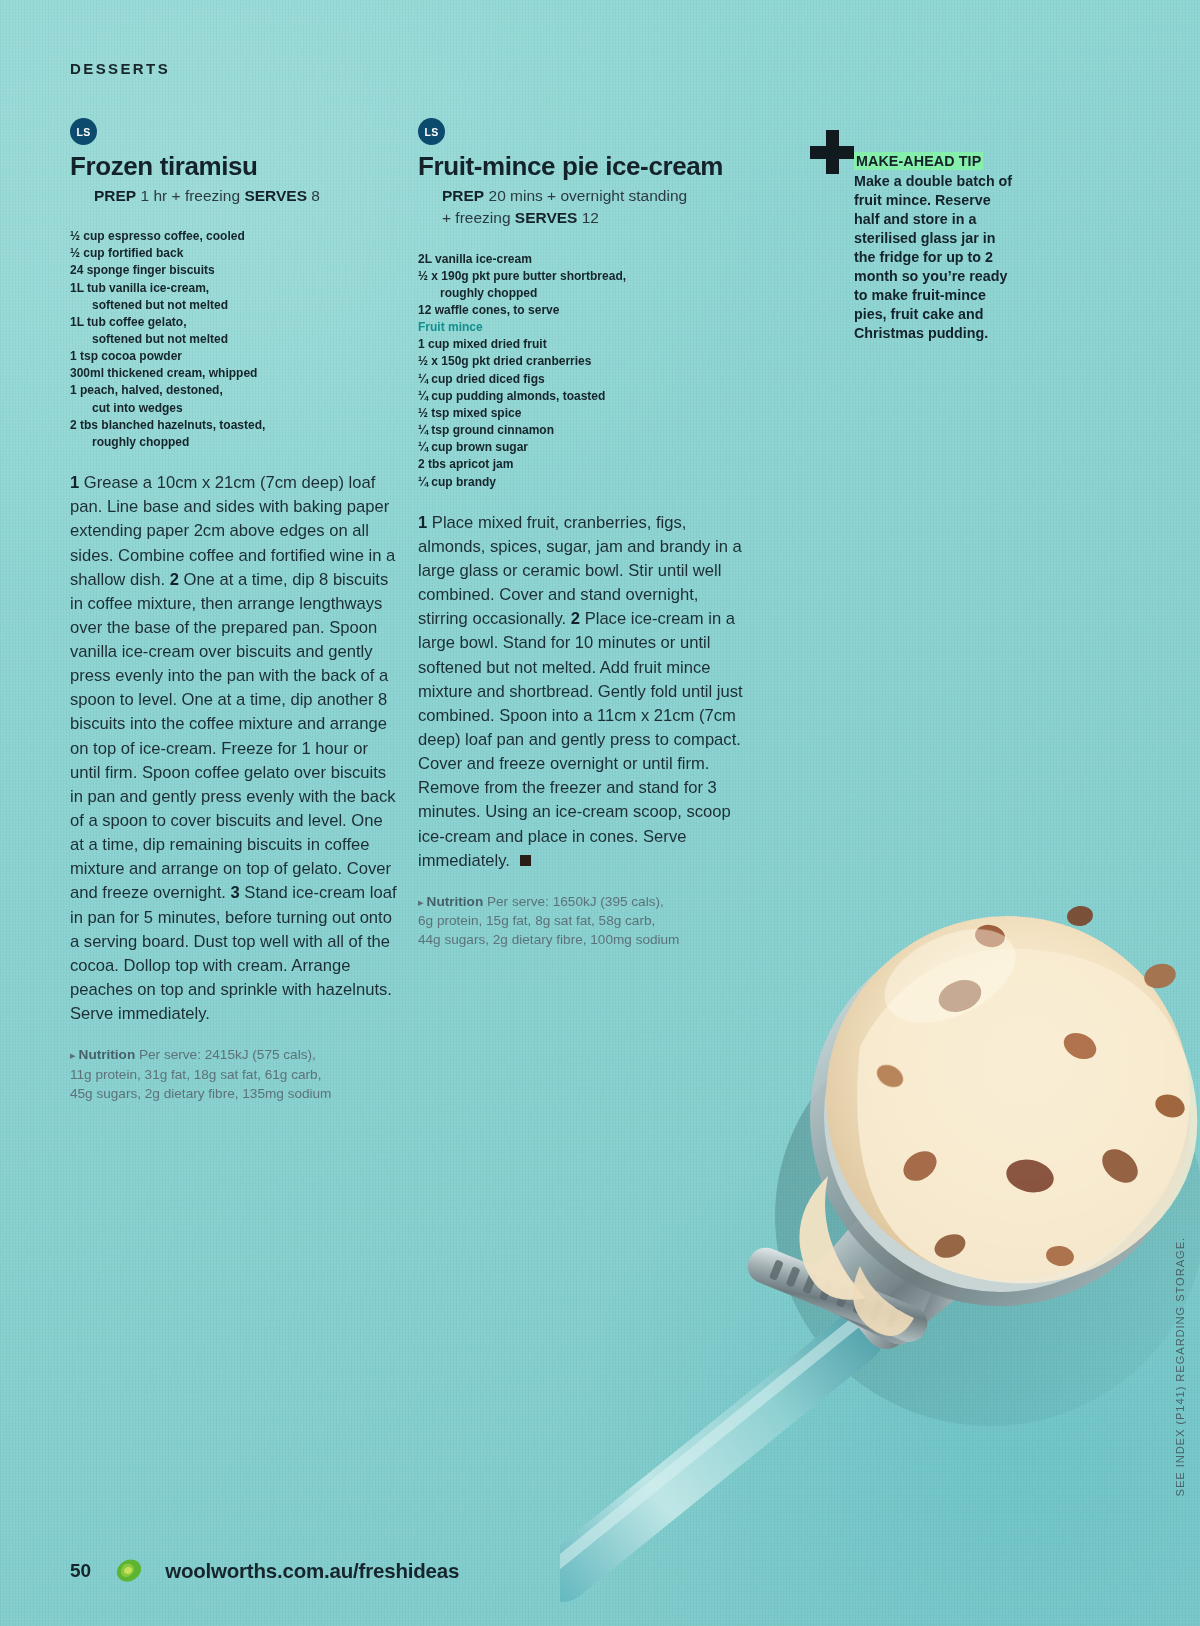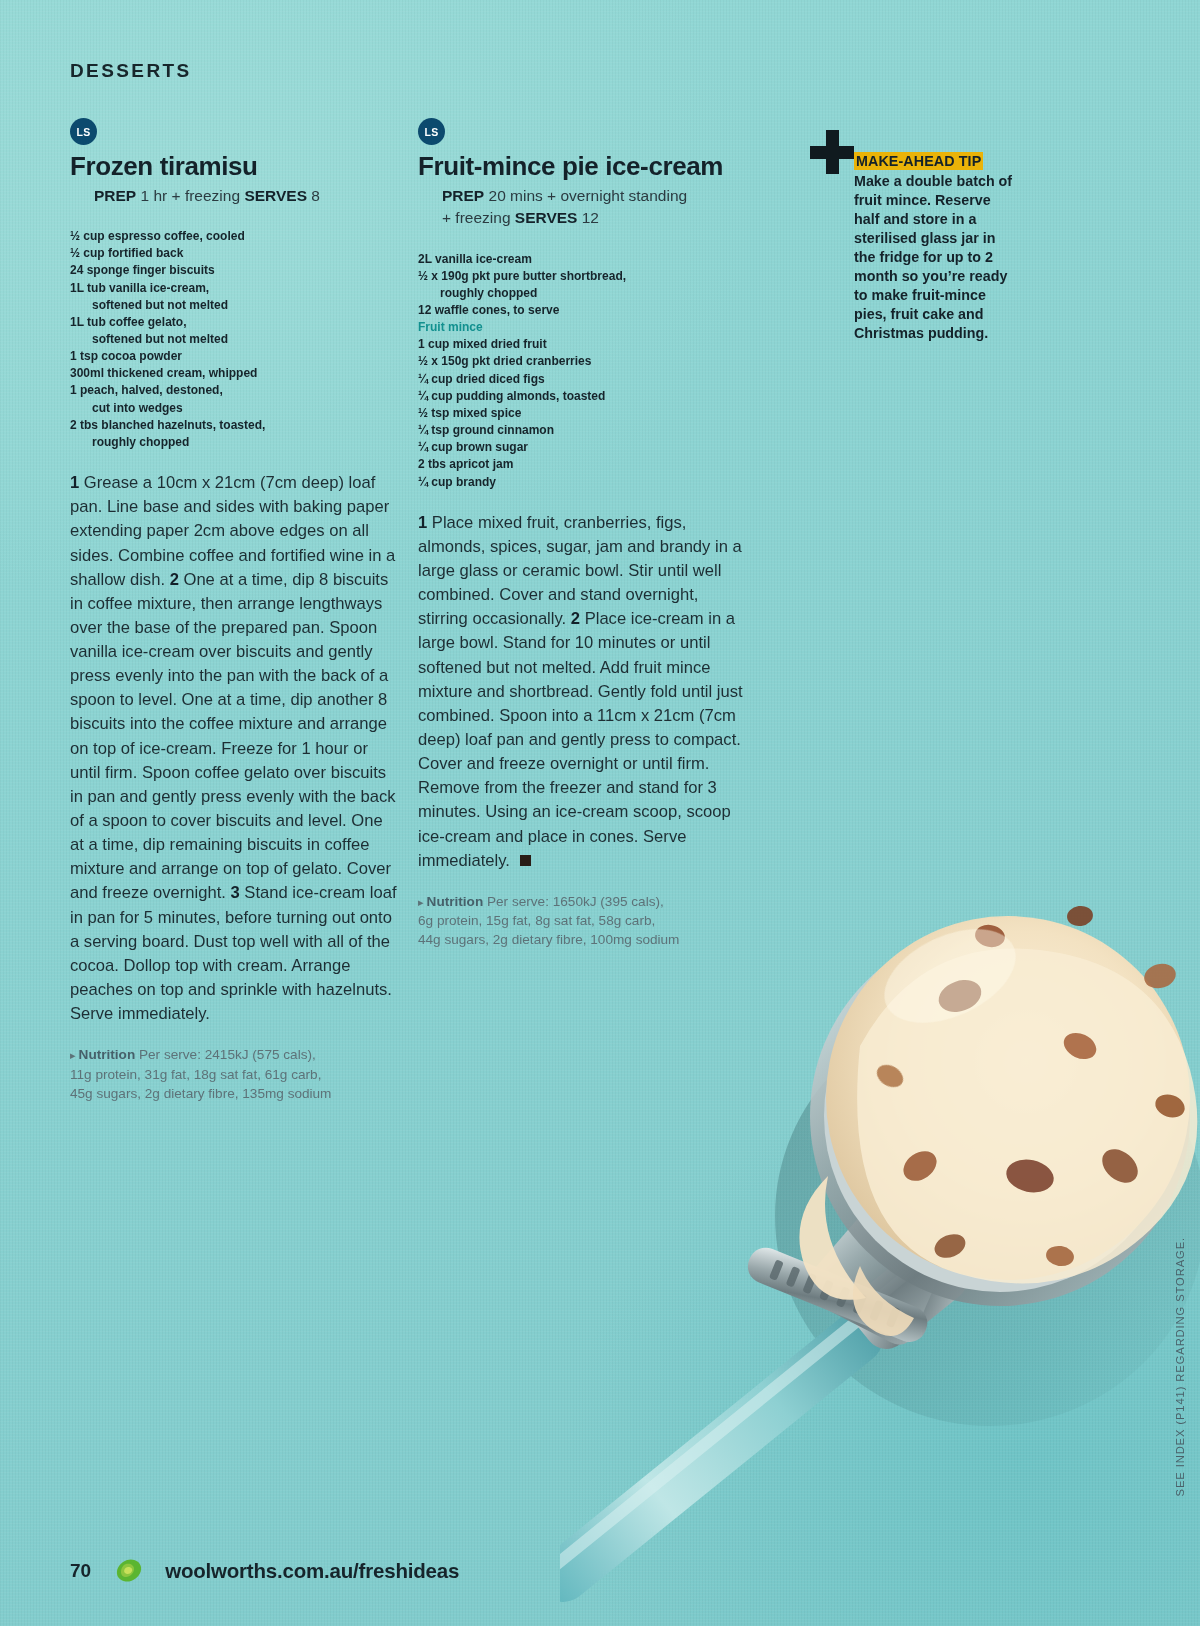--- a/index.html
+++ b/index.html
@@ -24,21 +24,21 @@
       repeating-linear-gradient(90deg, rgba(0,0,0,.035) 0 1px, rgba(0,0,0,0) 1px 3px);
     opacity:.8;
   }
 
   
   .photo{position:absolute;right:0;bottom:0;width:640px;height:880px;pointer-events:none;}
 
   
   .kicker{
     position:absolute;left:70px;top:60px;
-    font-size:19px;font-weight:bold;letter-spacing:2.4px;
+    font-size:15px;font-weight:bold;letter-spacing:2.4px;
     color:#17262b;
   }
 
   .col{position:absolute;}
   .col1{left:70px;top:118px;width:330px;}
   .col2{left:418px;top:118px;width:330px;}
   .col3{left:810px;top:130px;width:205px;}
 
   .ls-badge{
     width:27px;height:27px;border-radius:50%;
@@ -79,21 +79,21 @@
   .plus{
     position:absolute;left:0;top:0;width:44px;height:44px;
   }
   .plus:before,.plus:after{
     content:"";position:absolute;background:#101a1f;
   }
   .plus:before{left:16px;top:0;width:13px;height:44px;}
   .plus:after{left:0;top:15.5px;width:44px;height:13px;}
   .tip-head{
     display:inline;
-    background:#eab308;color:#14222a;
+    background:#86efac;color:#14222a;
     font-size:14.3px;font-weight:bold;letter-spacing:.1px;
     padding:1px 2px;
     box-decoration-break:clone;-webkit-box-decoration-break:clone;
   }
   .tip-body{
     margin-top:2px;
     font-size:14.3px;line-height:1.33;font-weight:bold;color:#14222a;
   }
 
   
@@ -273,20 +273,20 @@
   <div class="plus"></div>
   <div style="padding-left:44px;padding-top:22px;">
     <span class="tip-head">MAKE-AHEAD TIP</span>
     <div class="tip-body">Make a double batch of fruit mince. Reserve half and store in a sterilised glass jar in the fridge for up to 2 month so you’re ready to make fruit-mince pies, fruit cake and Christmas pudding.</div>
   </div>
 </div>
 
 <div class="sidenote">SEE INDEX (P141) REGARDING STORAGE.</div>
 
 <div class="footer">
-  <div class="pageno">70</div>
+  <div class="pageno">50</div>
   <svg class="wwlogo" viewBox="0 0 30 26">
     <path d="M14 2 C20 0 27 3 28 9 C29 15 24 21 18 23 C12 25 5 22 4 16 C3 10 8 4 14 2 Z" fill="#5bb531"></path>
     <path d="M13 6 C17 5 21 7 21 11 C21 15 17 19 13 19 C10 19 8 17 8 14 C8 10 10 7 13 6 Z" fill="#8dc63f"></path>
     <path d="M15 9 C18 9 20 11 19 13 C18 16 14 17 12 15 C10 13 12 9 15 9 Z" fill="#c8e05a"></path>
   </svg>
   <div class="brand">woolworths.com.au/freshideas</div>
 </div>
 
 </body></html>

